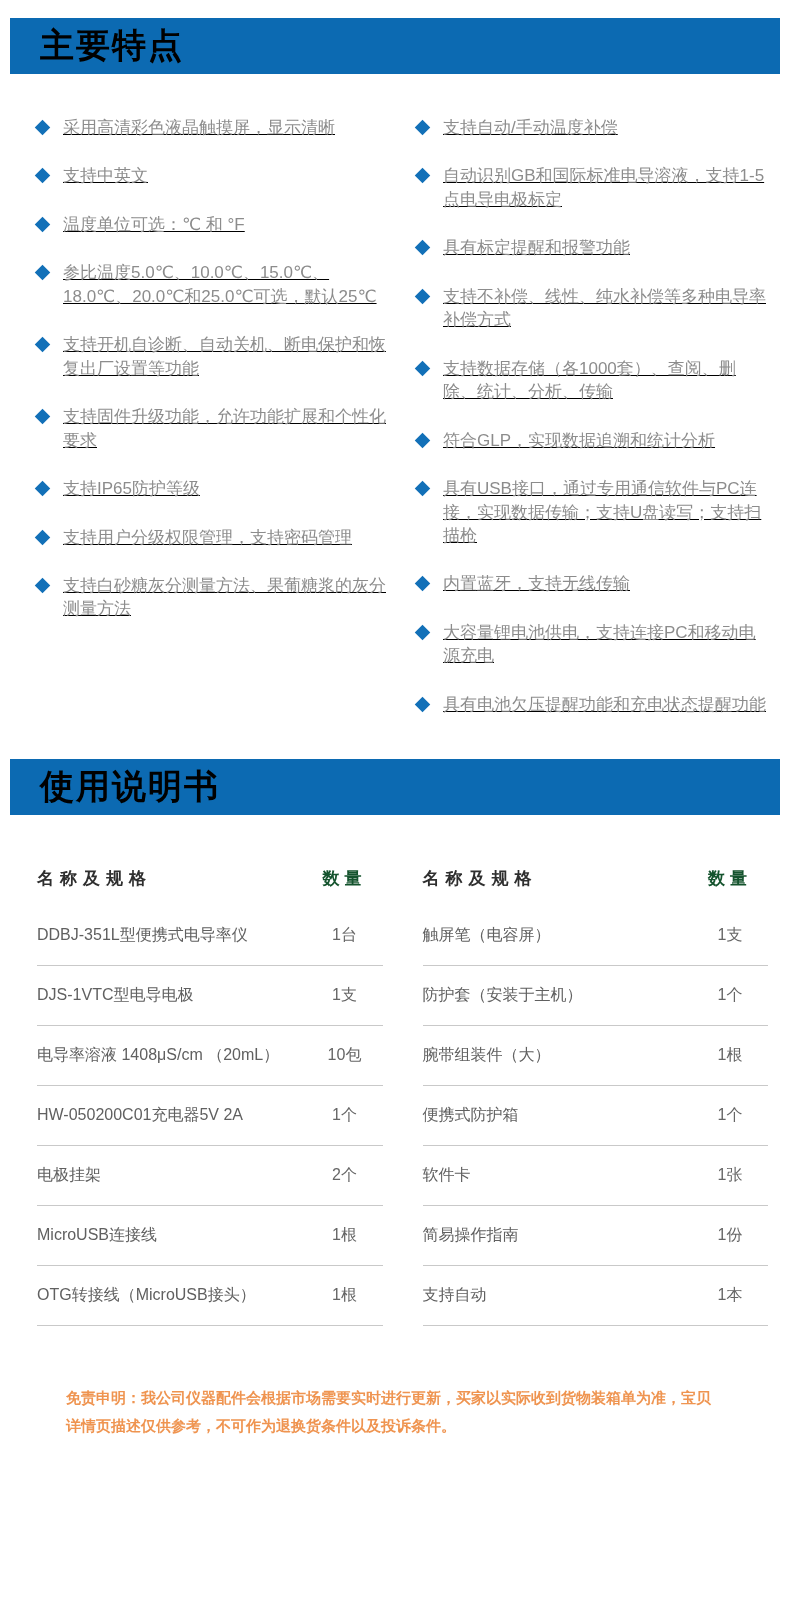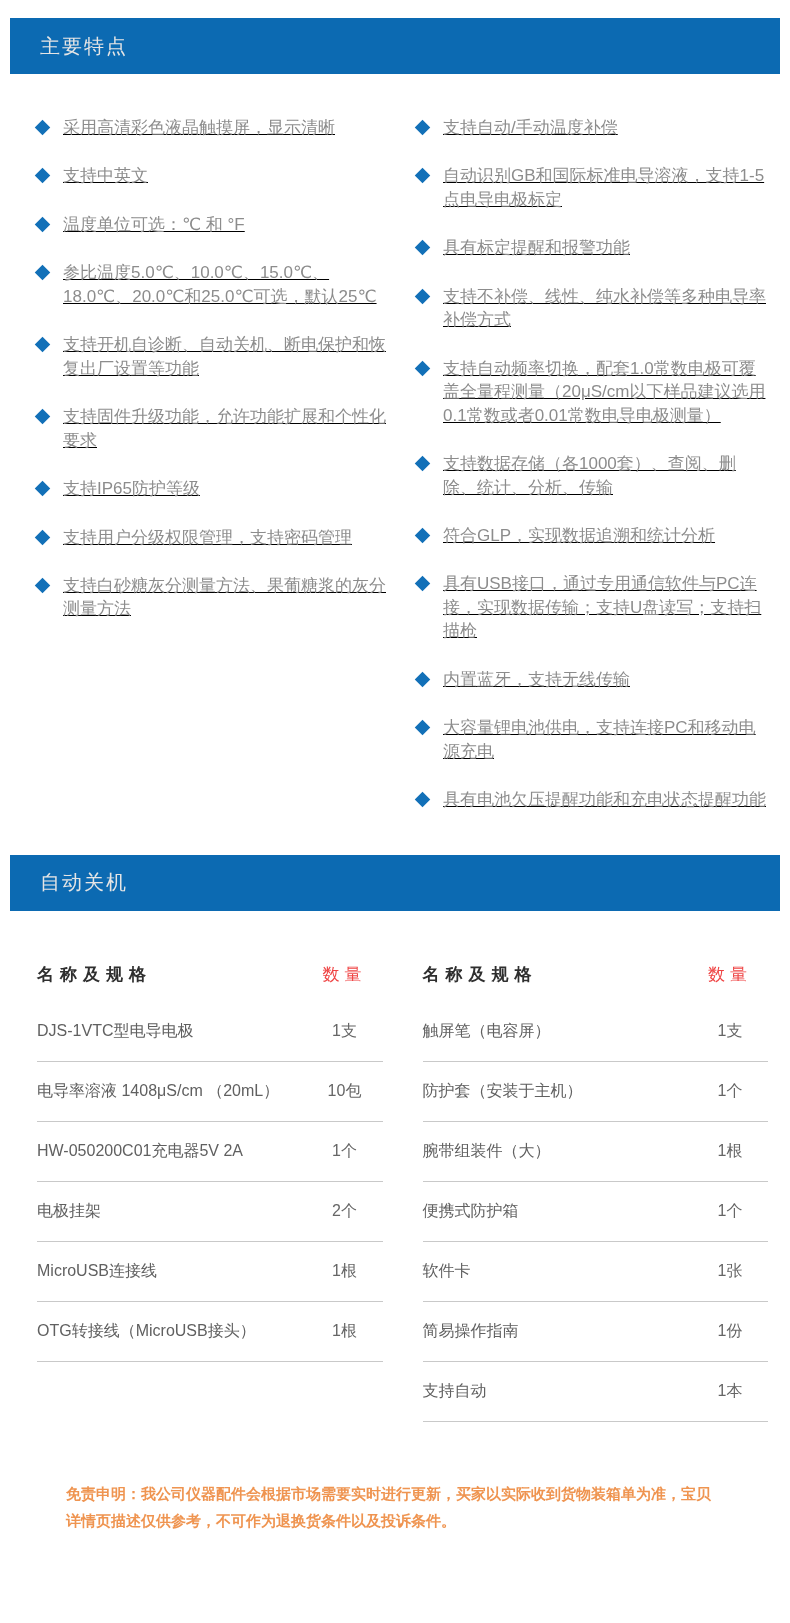--- a/index.html
+++ b/index.html
@@ -7,42 +7,42 @@
   body {
     width:790px; min-height:1623px; margin:0 auto;
     font-family:"Liberation Sans","DejaVu Sans",sans-serif;
     -webkit-font-smoothing:antialiased;
   }
   .band {
     margin:18px 10px 0 10px; height:56px; background:#0c6ab2;
     display:flex; align-items:center; padding-left:30px;
   }
   .band .band-title {
-    color:#e5e5e5; font-size:20px; font-weight:normal; letter-spacing:2px;
+    color:#000000; font-size:34px; font-weight:bold; letter-spacing:2px;
   }
   
   .features { display:flex; padding:42px 18px 0 36px;text-decoration:underline; }
   .feat-col { width:50%; }
   .feat-col.left  { padding-right:18px; }
   .feat-col.right { padding-left:12px; padding-right:4px; }
   ul.feat-list { list-style:none; }
   li.feat { display:flex; margin-bottom:25px; }
   .diamond {
     flex:none; width:11px; height:11px; background:#1270b8;
     transform:rotate(45deg); margin:6px 15px 0 1px;
   }
   .feat-text { color:#8c8c8c; font-size:17px; line-height:1.38; }
   
   .config-wrap { display:flex; padding:52px 22px 12px 37px; }
   .ctable { flex:1; }
   .ctable.left  { margin-right:22px; }
   .ctable.right { margin-left:18px; }
   .thead { display:flex; align-items:center; margin-bottom:16px; }
   .thead .h-name { flex:1; font-size:17px; color:#2f2f2f; font-weight:bold; letter-spacing:6px; }
-  .thead .h-qty  { width:76px; text-align:center; font-size:17px; color:#ef4444; font-weight:normal; letter-spacing:5px; }
+  .thead .h-qty  { width:76px; text-align:center; font-size:17px; color:#14532d; font-weight:bold; letter-spacing:5px; }
   .trow {
     display:flex; align-items:center; height:60px;
     border-bottom:1px solid #c9c9c9; 
   }
   .trow .cell-name { flex:1; font-size:16px; color:#606060; padding-right:6px; }
   .trow .cell-qty  { width:76px; text-align:center; font-size:16px; color:#666666; }
   
   .disclaimer {
     margin:46px 66px 34px 66px;
     color:#ef9450; font-size:15px; font-weight:bold; line-height:1.85;
@@ -109,24 +109,20 @@
       <li class="feat">
           <span class="diamond"></span>
           <span class="feat-text">具有标定提醒和报警功能</span>
         </li>
       <li class="feat">
           <span class="diamond"></span>
           <span class="feat-text">支持不补偿、线性、纯水补偿等多种电导率补偿方式</span>
         </li>
       <li class="feat">
           <span class="diamond"></span>
-          <span class="feat-text">支持自动频率切换，配套1.0常数电极可覆盖全量程测量（20μS/cm以下样品建议选用0.1常数或者0.01常数电导电极测量）</span>
-        </li>
-      <li class="feat">
-          <span class="diamond"></span>
           <span class="feat-text">支持数据存储（各1000套）、查阅、删除、统计、分析、传输</span>
         </li>
       <li class="feat">
           <span class="diamond"></span>
           <span class="feat-text">符合GLP，实现数据追溯和统计分析</span>
         </li>
       <li class="feat">
           <span class="diamond"></span>
           <span class="feat-text">具有USB接口，通过专用通信软件与PC连接，实现数据传输；支持U盘读写；支持扫描枪</span>
         </li>
@@ -140,31 +136,35 @@
         </li>
       <li class="feat">
           <span class="diamond"></span>
           <span class="feat-text">具有电池欠压提醒功能和充电状态提醒功能</span>
         </li>
     </ul>
   </div>
 </div>
 
 <div class="band">
-  <div class="band-title">自动关机</div>
+  <div class="band-title">使用说明书</div>
 </div>
 
 <div class="config-wrap">
 
   <div class="ctable left">
     <div class="thead">
       <span class="h-name">名称及规格</span>
       <span class="h-qty">数量</span>
     </div>
     <div class="trow">
+        <span class="cell-name">DDBJ-351L型便携式电导率仪</span>
+        <span class="cell-qty">1台</span>
+      </div>
+    <div class="trow">
         <span class="cell-name">DJS-1VTC型电导电极</span>
         <span class="cell-qty">1支</span>
       </div>
     <div class="trow">
         <span class="cell-name">电导率溶液 1408μS/cm （20mL）</span>
         <span class="cell-qty">10包</span>
       </div>
     <div class="trow">
         <span class="cell-name">HW-050200C01充电器5V 2A</span>
         <span class="cell-qty">1个</span>

